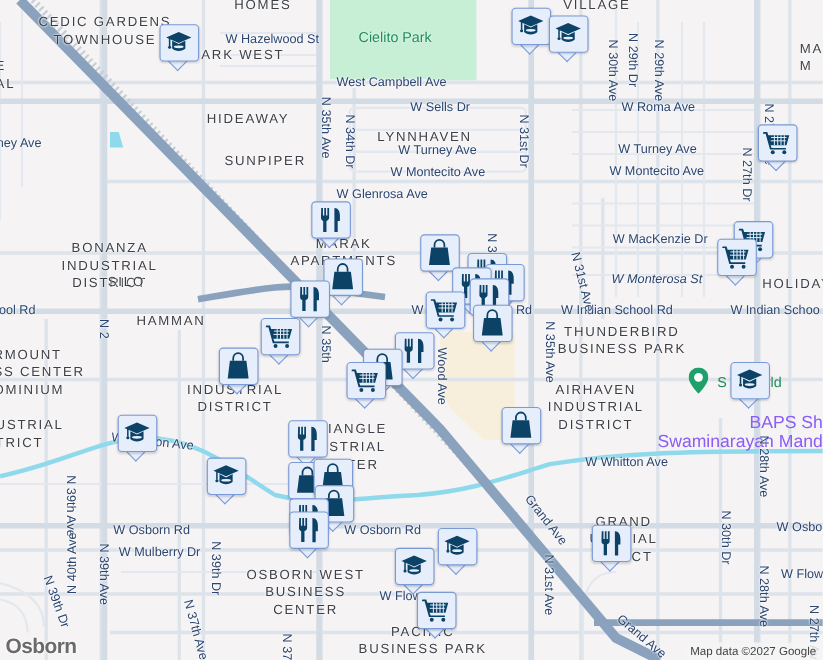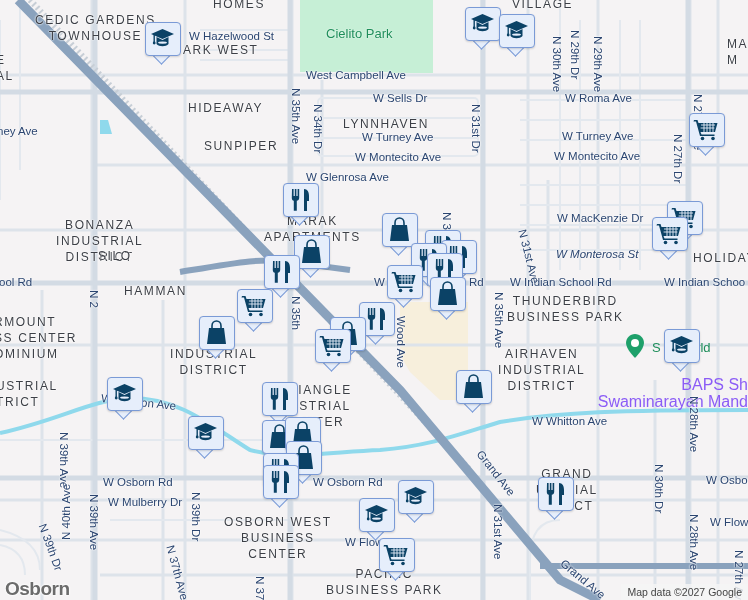--- a/index.html
+++ b/index.html
@@ -150,21 +150,21 @@
 DISTRICT</div>
   <div class="lbl" style="left:536px;top:466px;white-space:pre;">GRAND
 USTRIAL
 STRICT</div>
   <div class="lbl" style="left:512px;top:-4px;">VILLAGE</div>
   <div class="lbl" style="left:727px;top:36px;white-space:pre;text-align:left;">MA
 M</div>
   <div class="lbl" style="left:-4px;top:52px;white-space:pre;text-align:left;">E
 AL</div>
 
-  <div class="st" style="left:189px;top:30px;text-align:right;">W Hazelwood St</div>
+  <div class="st" style="left:205px;top:30px;text-align:right;">W Hazelwood St</div>
   <div class="st" style="left:306px;top:69px;">West Campbell Ave</div>
   <div class="st" style="left:373px;top:92px;">W Sells Dr</div>
   <div class="st" style="left:362px;top:131px;">W Turney Ave</div>
   <div class="st" style="left:355px;top:151px;">W Montecito Ave</div>
   <div class="st" style="left:306px;top:171px;">W Glenrosa Ave</div>
   <div class="st" style="left:565px;top:92px;">W Roma Ave</div>
   <div class="st" style="left:562px;top:130px;">W Turney Ave</div>
   <div class="st" style="left:554px;top:150px;">W Montecito Ave</div>
   <div class="st" style="left:557px;top:212px;">W MacKenzie Dr</div>
   <div class="st" style="left:556px;top:248px;font-style:italic;">W Monterosa St</div>

